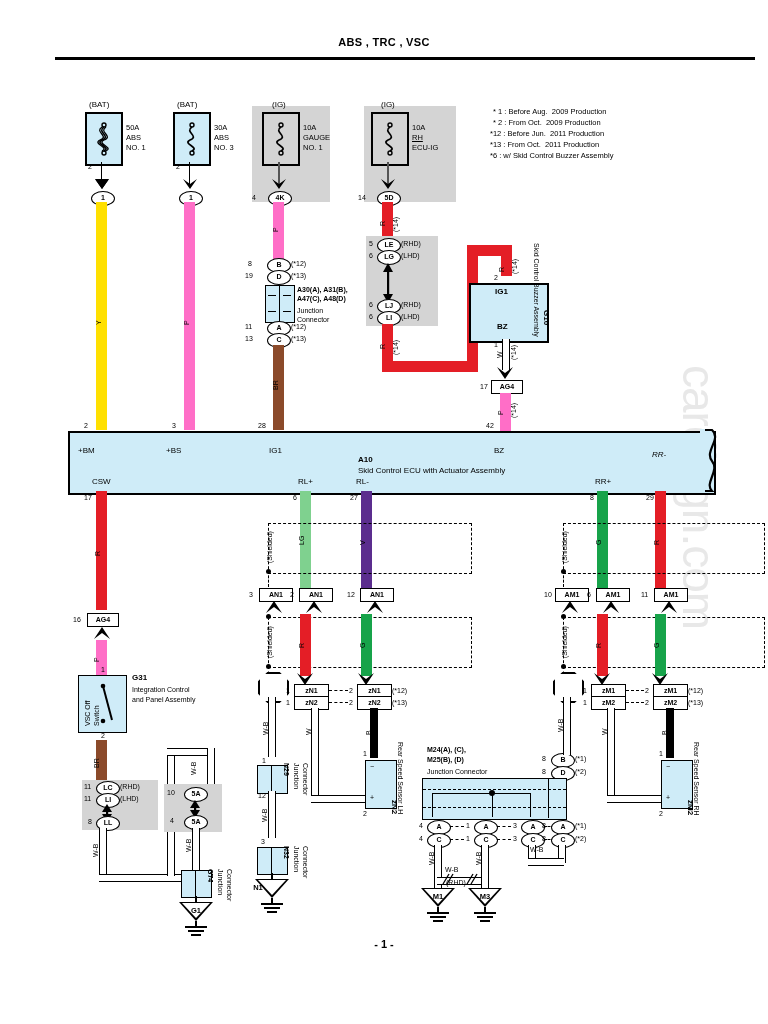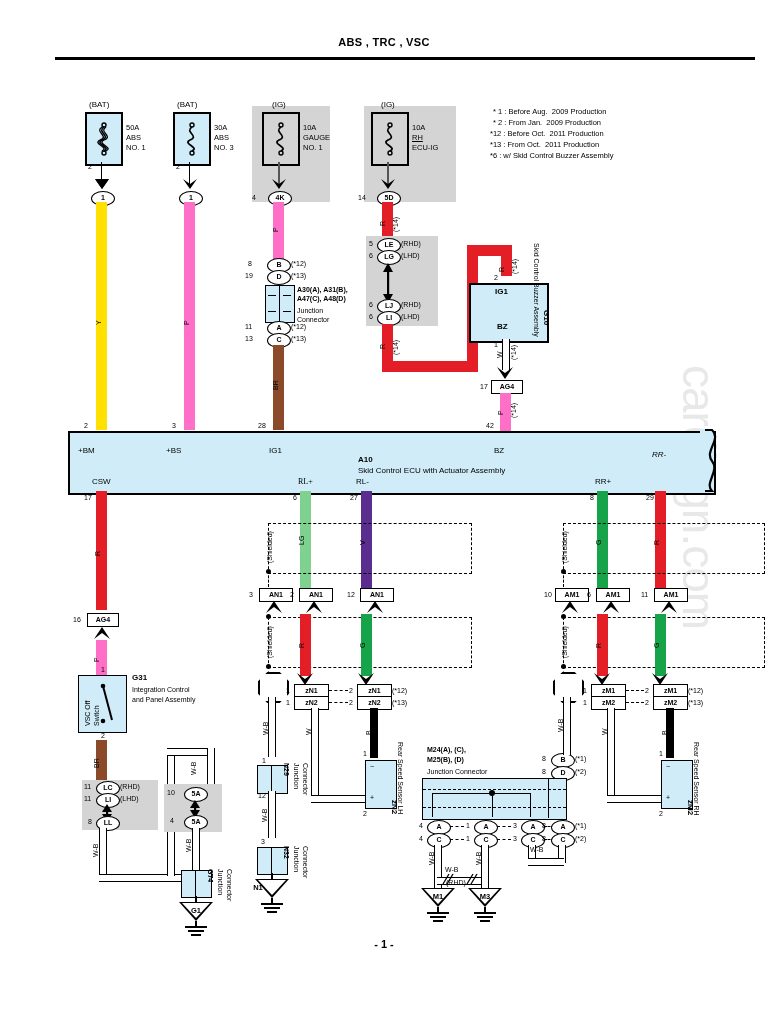--- a/index.html
+++ b/index.html
@@ -74,22 +74,22 @@
 </style>
 </head>
 <body>
 
 <div class="abs" id="header-title">ABS , TRC , VSC</div>
 <div class="abs" id="header-rule"></div>
 <div class="abs" id="page-number">- 1 -</div>
 <div class="abs" id="watermark">cardiagn.com</div>
 
 <div class="abs notes" style="left:493px;top:106px;">* 1 : Before Aug.  2009 Production</div>
-<div class="abs notes" style="left:493px;top:117px;">* 2 : From Jan.  2009 Production</div>
-<div class="abs notes" style="left:490px;top:128px;">*12 : Before Oct.  2011 Production</div>
+<div class="abs notes" style="left:493px;top:117px;">* 2 : From Oct.  2009 Production</div>
+<div class="abs notes" style="left:490px;top:128px;">*12 : Before Jun.  2011 Production</div>
 <div class="abs notes" style="left:490px;top:139px;">*13 : From Oct.  2011 Production</div>
 <div class="abs notes" style="left:490px;top:150px;">*6 : w/ Skid Control Buzzer Assembly</div>
 
 <div class="abs t8" style="left:89px;top:100px;">(BAT)</div>
 <div class="abs fuse-box" style="left:85px;top:112px;width:34px;height:50px;">
   <svg width="34" height="50" viewBox="0 0 34 50">
     <circle cx="17" cy="11" r="2" fill="none" stroke="#000" stroke-width="1.4"></circle>
     <circle cx="17" cy="39" r="2" fill="none" stroke="#000" stroke-width="1.4"></circle>
     <path d="M17 13 C9 18 25 22 15 26 C7 30 25 33 17 37" fill="none" stroke="#000" stroke-width="1.6"></path>
     <path d="M19 13 C11 18 27 22 17 26 C9 30 27 33 19 37" fill="none" stroke="#000" stroke-width="1.3"></path>
@@ -266,21 +266,21 @@
   <path d="M3 1 L12 1 C22 10 4 22 12 32 C20 42 4 54 12 62 L3 62" fill="#cfecf8" stroke="#000" stroke-width="2.2"></path>
   <rect x="0" y="0" width="5" height="64" fill="#cfecf8"></rect>
 </svg>
 <div class="abs t8" style="left:78px;top:446px;">+BM</div>
 <div class="abs t8" style="left:166px;top:446px;">+BS</div>
 <div class="abs t8" style="left:269px;top:446px;">IG1</div>
 <div class="abs t8" style="left:494px;top:446px;">BZ</div>
 <div class="abs t8b" style="left:358px;top:455px;">A10</div>
 <div class="abs t8" style="left:358px;top:466px;">Skid Control ECU with Actuator Assembly</div>
 <div class="abs t8" style="left:92px;top:477px;">CSW</div>
-<div class="abs t8" style="left:298px;top:477px;font-family:Liberation Serif, serif;">RL+</div>
+<div class="abs t8" style="left:298px;top:477px;">RL+</div>
 <div class="abs t8" style="left:356px;top:477px;">RL-</div>
 <div class="abs t8" style="left:595px;top:477px;">RR+</div>
 <div class="abs t8" style="left:652px;top:450px;font-style:italic;">RR-</div>
 
 <div class="abs tiny" style="left:84px;top:494px;">17</div>
 <div class="abs tiny" style="left:293px;top:494px;">6</div>
 <div class="abs tiny" style="left:350px;top:494px;">27</div>
 <div class="abs tiny" style="left:590px;top:494px;">8</div>
 <div class="abs tiny" style="left:646px;top:494px;">29</div>
 

